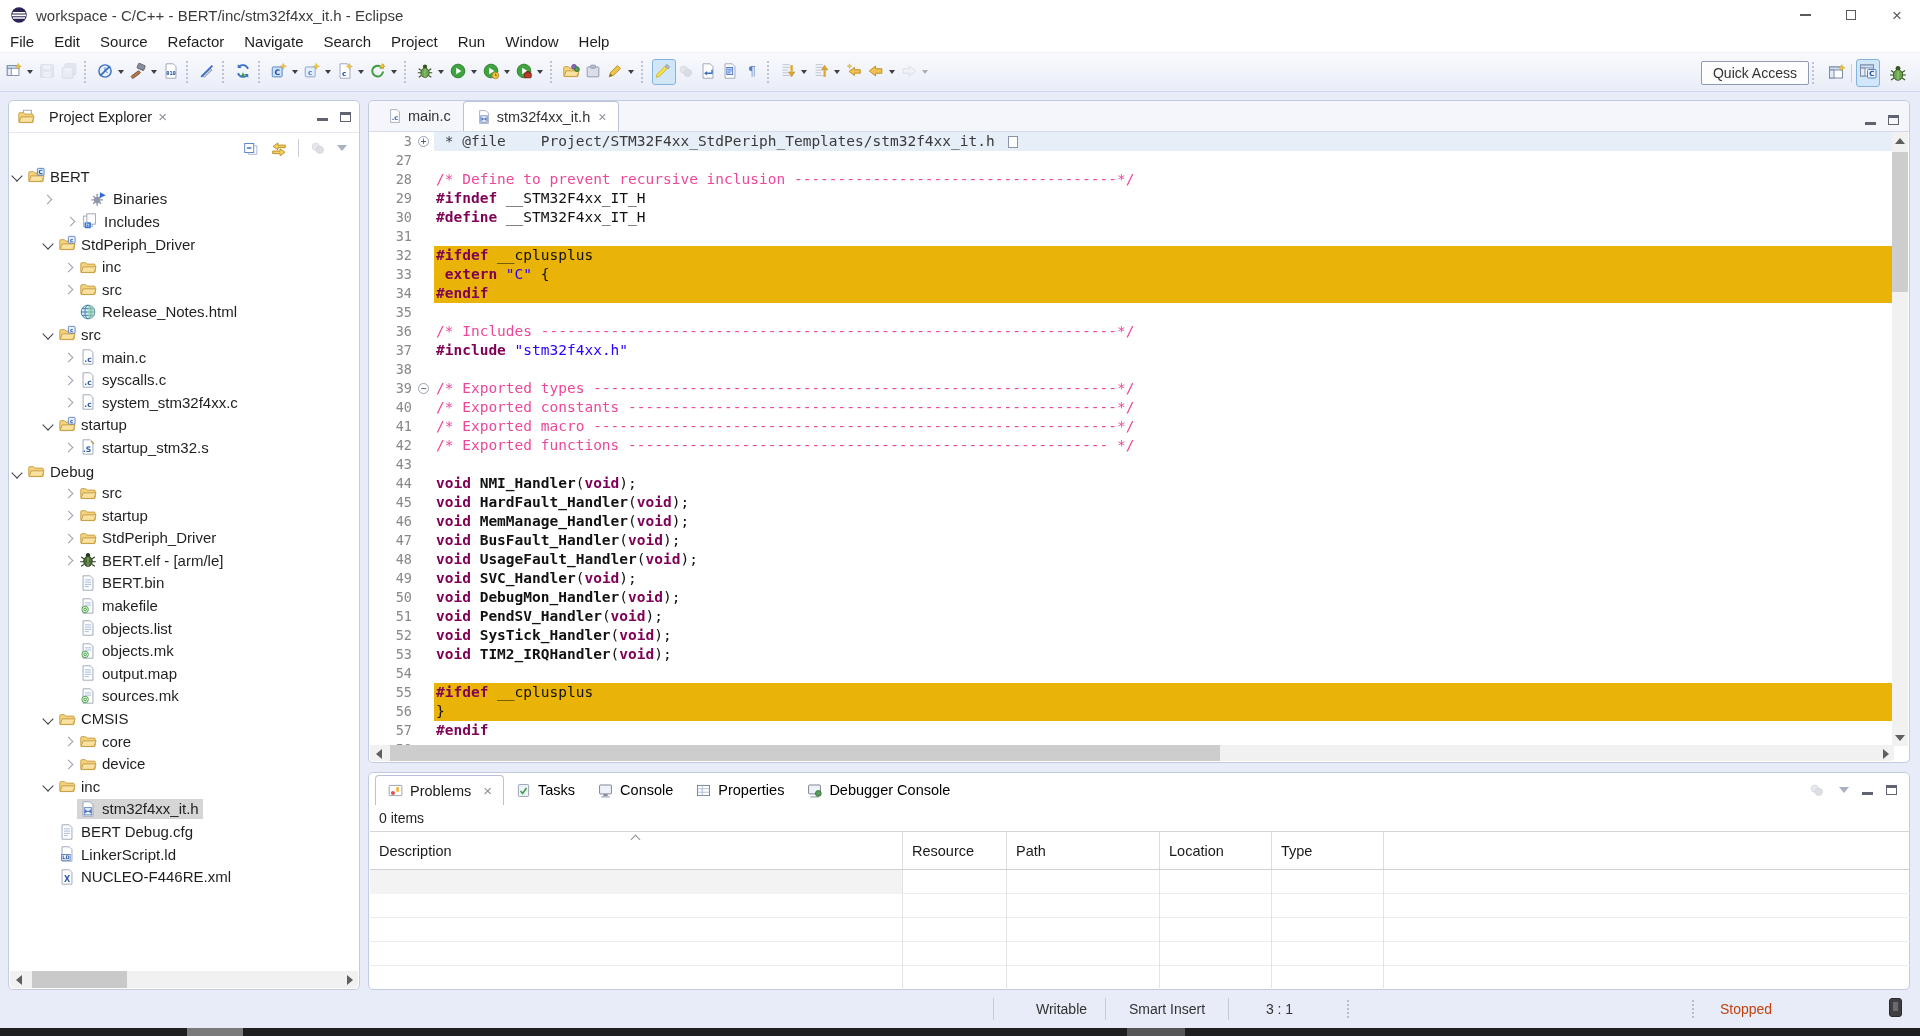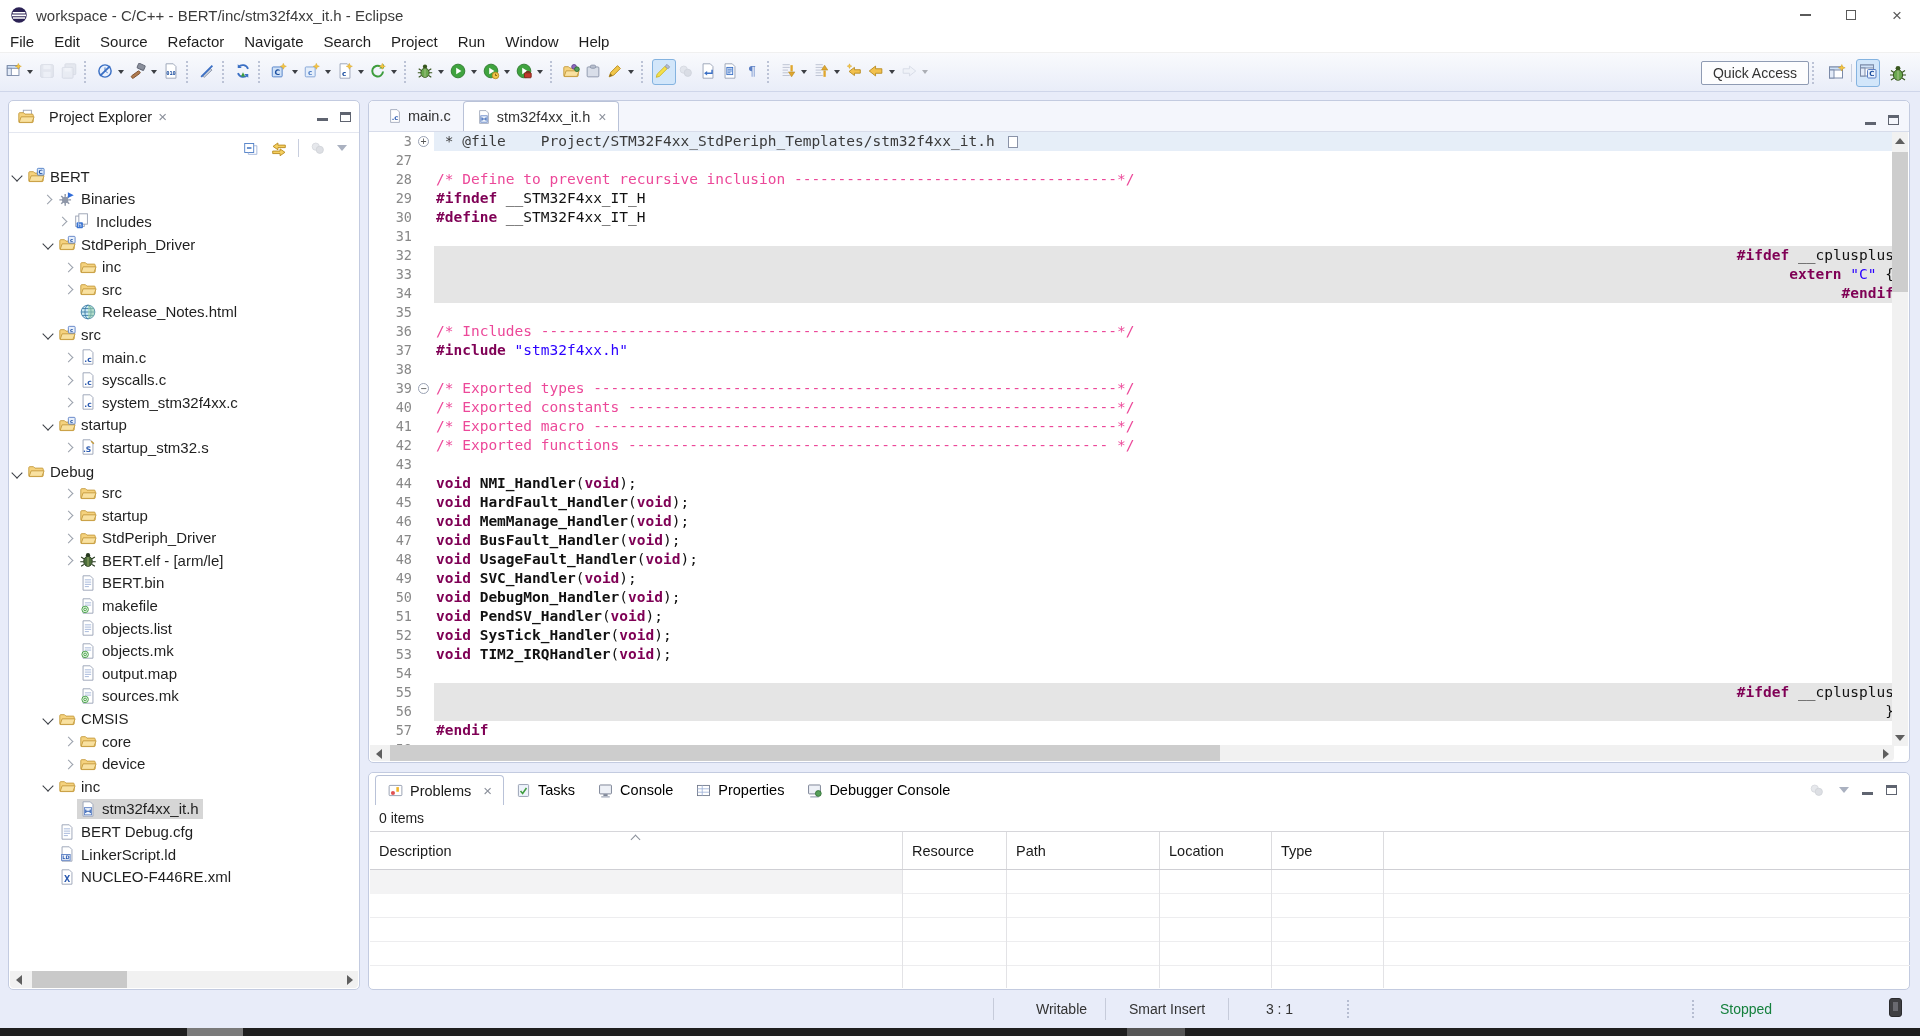--- a/index.html
+++ b/index.html
@@ -75,21 +75,21 @@
   .etab .tclose { color:#8a8f9a; font-size:14px; margin-left:3px; }
   #editor-minmax { margin-left:auto; display:flex; gap:12px; align-items:center; padding:0 10px 6px 0; }
 
   #code-wrap { position:absolute; left:1px; top:31px; width:1524px; height:614px; overflow:hidden; background:#fff; }
   .code-line { height:19px; display:flex; font-family:"DejaVu Sans Mono", monospace; font-size:14.5px; line-height:19px; white-space:pre; }
   .ln { width:46px; flex:none; text-align:right; color:#888; font-size:13.5px; padding-right:4px; background:#fff; }
   .fold { width:18px; flex:none; background:#fff; position:relative; }
   .fold-dot { position:absolute; left:2px; top:3.5px; width:11px; height:11px; border:1px solid #9aa2b4; border-radius:50%; background:#fff; color:#555; font-size:10px; line-height:9px; text-align:center; font-family:"DejaVu Sans Mono",monospace; }
   .ct { flex:1; padding-left:2px; }
   .bg-cur  .ct { background:#e6eef8; }
-  .bg-grey .ct { background:#e5e5e5;text-align:right; }
+  .bg-grey .ct { background:#eab308; }
   .sc-c { color:#ec4899;text-align:right; }
   .sc-p { color:#7f0055; font-weight:bold; }
   .sc-s { color:#2a00ff; }
   .sc-t { color:#111; }
   .sc-f { color:#111; font-weight:bold; }
   .sc-d { color:#3a3a3a; }
   .fold-box { display:inline-block; width:10px; height:12px; border:1px solid #8a93a8; margin-left:5px; vertical-align:middle; background:#fff; }
 
   #editor-vscroll { position:absolute; right:1px; top:31px; width:16px; height:614px; background:#f1f1f1; }
   #editor-vthumb { position:absolute; left:0; top:20px; width:16px; height:140px; background:#cdcdcd; }
@@ -113,21 +113,21 @@
   #sort-caret::after { content:""; position:absolute; left:0; top:3px; width:6px; height:6px; border-left:1.5px solid #8a8f9a; border-top:1.5px solid #8a8f9a; transform:rotate(45deg); }
   #prows { position:absolute; left:0; top:38px; right:0; bottom:0; overflow:hidden; }
   .prow { height:24px; border-bottom:1px solid #ededef; }
   .pshade { position:absolute; left:0; top:0; width:533px; height:24px; background:#f3f3f4; }
   .pvline { position:absolute; top:0; bottom:0; width:1px; background:#e3e3e6; }
 
   
   #statusbar { position:absolute; left:0; top:992px; width:1920px; height:36px; font-size:14px; color:#333; }
   .st-cell { position:absolute; top:6px; height:22px; display:flex; align-items:center; justify-content:center; border-left:1px solid #c6cbda; }
   .st-grip { position:absolute; top:8px; width:4px; height:18px; border-left:2px dotted #b6bdd1; }
-  #st-stopped { color:#15803d; }
+  #st-stopped { color:#c2410c; }
   #st-device { position:absolute; right:18px; top:6px; width:13px; height:19px; background:#3f3f42; border-radius:3px; border:1px solid #2b2b2e; }
   #st-device::after { content:""; position:absolute; left:3px; top:3px; width:5px; height:9px; background:#6a6a70; }
 
   #bottom-strip { position:absolute; left:0; top:1028px; width:1920px; height:8px; background:#1f1f1f; }
   .strip-seg { position:absolute; top:0; height:8px; }
 </style>
 </head>
 <body>
 
 <div id="titlebar">
@@ -527,36 +527,36 @@
             <svg width="18" height="18" viewBox="0 0 20 20" xmlns="http://www.w3.org/2000/svg">
               <path d="M2 6.2c0-.6.4-1 1-1h4.2L8.8 6.8H17c.6 0 1 .4 1 1v7.4c0 .6-.4 1-1 1H3c-.6 0-1-.4-1-1z" fill="#f5d27e" stroke="#c49a3c"></path>
               <path d="M2.4 16l2.2-6.2H19L16.6 16z" fill="#f9e1a0" stroke="#c49a3c"></path>
               <rect x="11.5" y="1.5" width="7.5" height="7.5" rx="1" fill="#dbe9fa" stroke="#4d7dc6"></rect>
               <text x="15.2" y="7.6" font-size="6.5" fill="#1d4fa0" font-weight="bold" text-anchor="middle" font-family="DejaVu Sans,sans-serif">C</text>
             </svg>
           </span>
           <span>BERT</span>
         </span>
       </div>
-      <div class="tree-row" style="padding-left: 31px;">
+      <div class="tree-row" style="padding-left: 31px; gap: 32px;">
         <span class="exp exp-closed"></span>
         <span class="row-core">
           <span class="ico">
             <svg width="18" height="18" viewBox="0 0 20 20" xmlns="http://www.w3.org/2000/svg">
               <g stroke="#8f97a8" stroke-width="1.6">
                 <path d="M8 4.5v3M8 14.5v3M1.5 11h3M11.5 11h3M3.6 6.6l2.1 2.1M10.3 13.3l2.1 2.1M3.6 15.4l2.1-2.1M10.3 8.7l2.1-2.1"></path>
               </g>
               <circle cx="8" cy="11" r="3.6" fill="#8f97a8"></circle>
               <path d="M11 2.5l6.5 3.2L11 8.9z" fill="#2f6bd8"></path>
             </svg>
           </span>
           <span>Binaries</span>
         </span>
       </div>
-      <div class="tree-row" style="padding-left: 46px;">
+      <div class="tree-row" style="padding-left: 46px; margin-left: 8px;">
         <span class="exp exp-closed"></span>
         <span class="row-core">
           <span class="ico">
             <svg width="18" height="18" viewBox="0 0 20 20" xmlns="http://www.w3.org/2000/svg">
               <rect x="3" y="4.5" width="9.5" height="11.5" fill="#fff" stroke="#98a0b2"></rect>
               <rect x="6.5" y="2" width="9.5" height="11.5" fill="#fff" stroke="#98a0b2"></rect>
               <rect x="4" y="11.5" width="7" height="6.5" rx="1" fill="#3b74d1"></rect>
               <text x="7.5" y="16.8" font-size="6.5" fill="#fff" text-anchor="middle" font-family="DejaVu Sans,sans-serif">h</text>
             </svg>
           </span>

